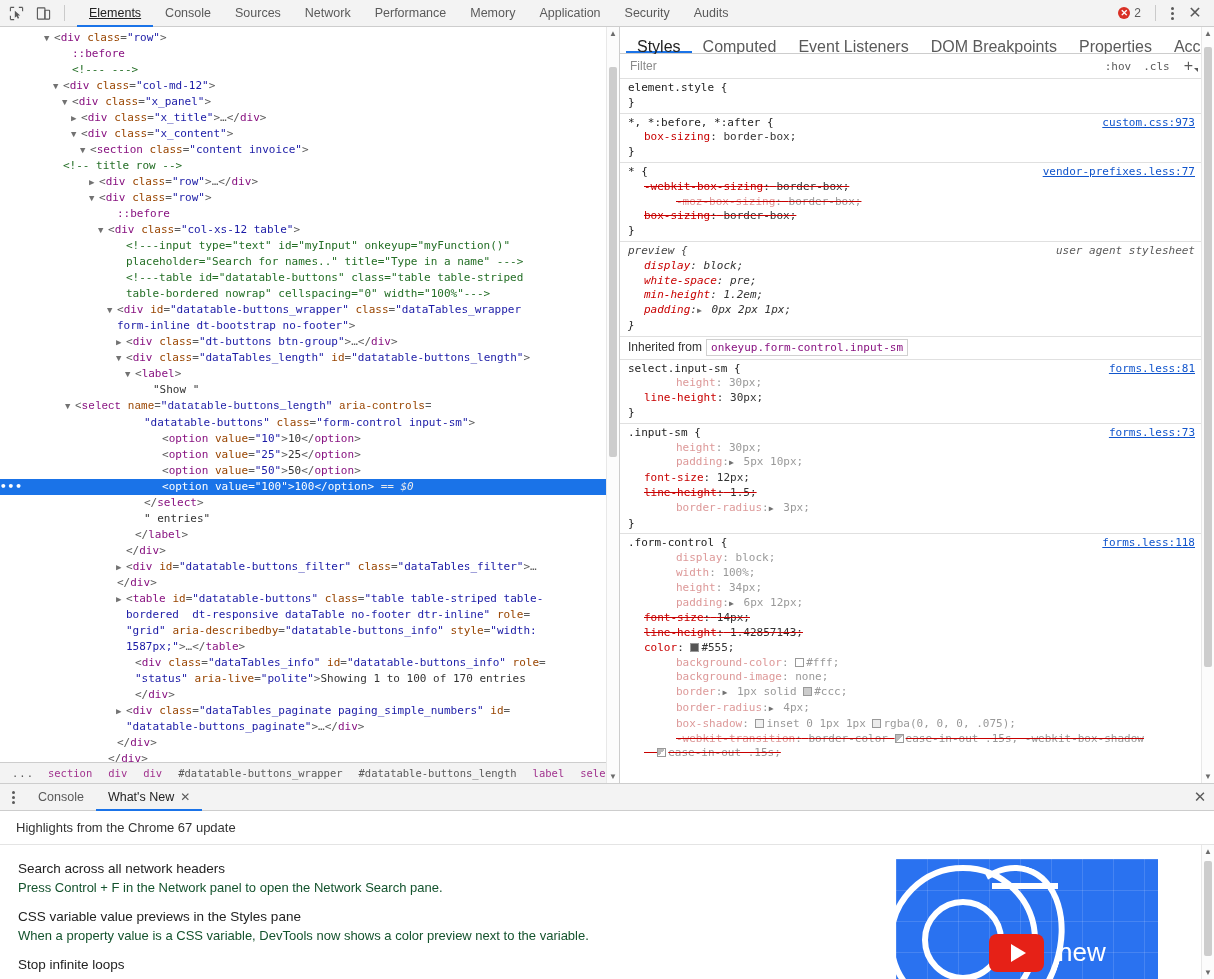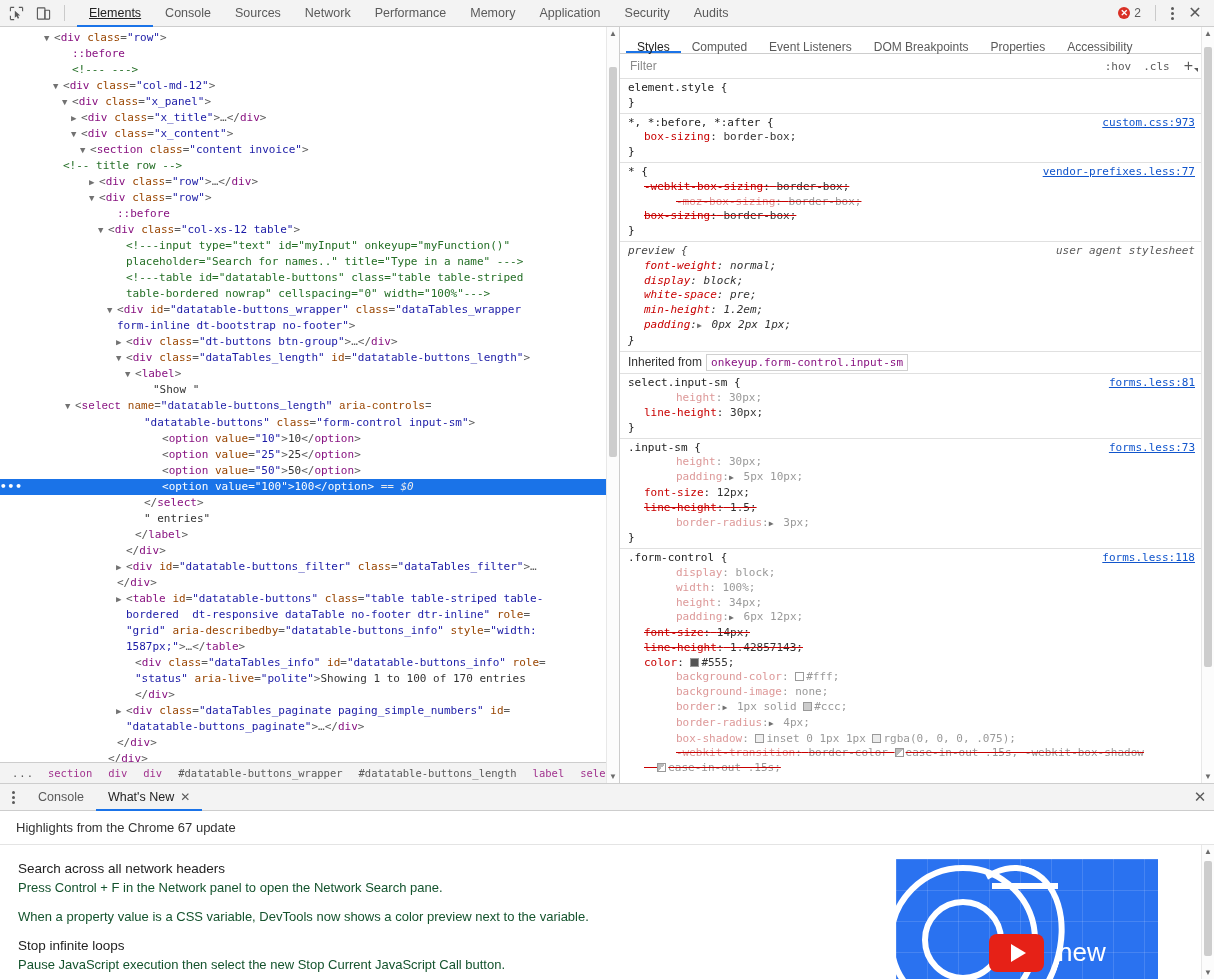--- a/index.html
+++ b/index.html
@@ -203,21 +203,21 @@
   .styles-tabs {
     height: 27px; min-height:27px;
     display: flex; align-items: stretch;
     border-bottom: 1px solid #cdcdcd;
     background: #fff;
     padding-left: 6px;
   }
   .stab {
     padding: 0 11px;
     display:flex; align-items:center;
-    font-size: 12px; color:#5a5a5a; cursor:pointer;
+    font-size: 16px; color:#5a5a5a; cursor:pointer;
     border-bottom: 2px solid transparent;
     white-space: nowrap;
     margin-top: 15px;
   }
   .stab.active { color:#222; border-bottom:2px solid #1a73e8; }
 
   .filter-row {
     height: 25px; min-height:25px;
     display:flex; align-items:center;
     border-bottom: 1px solid #e0e0e0;
@@ -599,21 +599,20 @@
             <div class="prop strike"><span class="pname">-webkit-box-sizing</span><span class="pval">:</span> <span class="pval">border-box;</span></div>
             <div class="prop dim strike"><span class="pname">-moz-box-sizing</span><span class="pval">:</span> <span class="pval">border-box;</span></div>
             <div class="prop strike"><span class="pname">box-sizing</span><span class="pval">:</span> <span class="pval">border-box;</span></div>
             <div class="brace">}</div>
           </div>
           <div class="rule">
             <div class="rule-head">
               <span class="selector ua">preview {</span>
               <span class="origin plain">user agent stylesheet</span>
             </div>
-            <div class="prop ital"><span class="pname">font-weight</span><span class="pval">:</span> <span class="pval">normal;</span></div>
             <div class="prop ital"><span class="pname">display</span><span class="pval">:</span> <span class="pval">block;</span></div>
             <div class="prop ital"><span class="pname">white-space</span><span class="pval">:</span> <span class="pval">pre;</span></div>
             <div class="prop ital"><span class="pname">min-height</span><span class="pval">:</span> <span class="pval">1.2em;</span></div>
             <div class="prop ital"><span class="pname">padding</span><span class="pval">:</span><span class="expand-arw">▶</span> <span class="pval">0px 2px 1px;</span></div>
             <div class="brace ital">}</div>
           </div>
           <div class="inherited"><span>Inherited from</span><span class="inh-chip">onkeyup.form-control.input-sm</span></div>
           <div class="rule">
             <div class="rule-head">
               <span class="selector">select.input-sm {</span>
@@ -684,20 +683,21 @@
 
     <div class="whatsnew-head">Highlights from the Chrome 67 update</div>
 
     <div class="whatsnew-body">
       <div class="wn-left" id="wn-left">
           <div class="wn-item">
             <div class="wn-title">Search across all network headers</div>
             <div class="wn-desc">Press Control + F in the Network panel to open the Network Search pane.</div>
           </div>
           <div class="wn-item">
+            <div class="wn-title">CSS variable value previews in the Styles pane</div>
             <div class="wn-desc">When a property value is a CSS variable, DevTools now shows a color preview next to the variable.</div>
           </div>
           <div class="wn-item">
             <div class="wn-title">Stop infinite loops</div>
             <div class="wn-desc">Pause JavaScript execution then select the new Stop Current JavaScript Call button.</div>
           </div>
         </div>
       <div class="wn-right">
         <div class="yt-thumb">
           <div class="yt-grid"></div>

